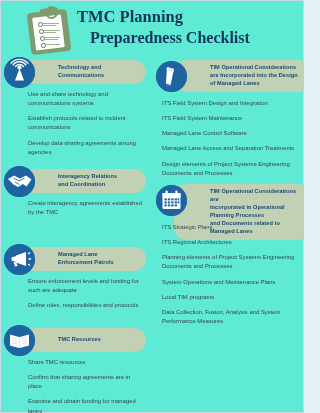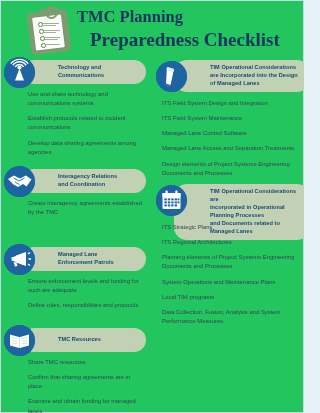--- a/index.html
+++ b/index.html
@@ -6,21 +6,21 @@
   body{
     width:304px;height:413px;
     background:#e6f1f8;
     font-family:"Liberation Sans", sans-serif;
     color:#333;
     overflow:hidden;
     position:relative;
   }
   .page{
     position:absolute;inset:0;
-    background:#22c55e;
+    background:#5eead4;
     box-sizing:border-box;
     border:1px solid #c9d9e4;
     padding-left:35px;
   }
 
   
   .title-bar{
     position:absolute;left:0;top:0;width:304px;height:56px;
   }
   .clipboard{
@@ -54,21 +54,21 @@
     position:absolute;width:2.6px;height:2.6px;border-radius:50%;
     border:0.8px solid #5d7f55;background:#fff;
   }
   .title-text{
     position:absolute;left:76px;top:6px;width:224px;
     font-family:"Liberation Serif", serif;
     color:#17365d;font-weight:bold;
     line-height:1.25;
   }
   .title-l1{font-size:16.5px;display:block;}
-  .title-l2{font-size:19px;display:block;padding-left:13px;}
+  .title-l2{font-size:16px;display:block;padding-left:13px;}
 
   
   .col{position:absolute;top:0;}
   .col-left{left:0;width:152px;}
   .col-right{left:152px;width:152px;}
 
   .section{position:absolute;left:0;width:152px;}
 
   .pill{
     position:absolute;left:21px;top:0;

